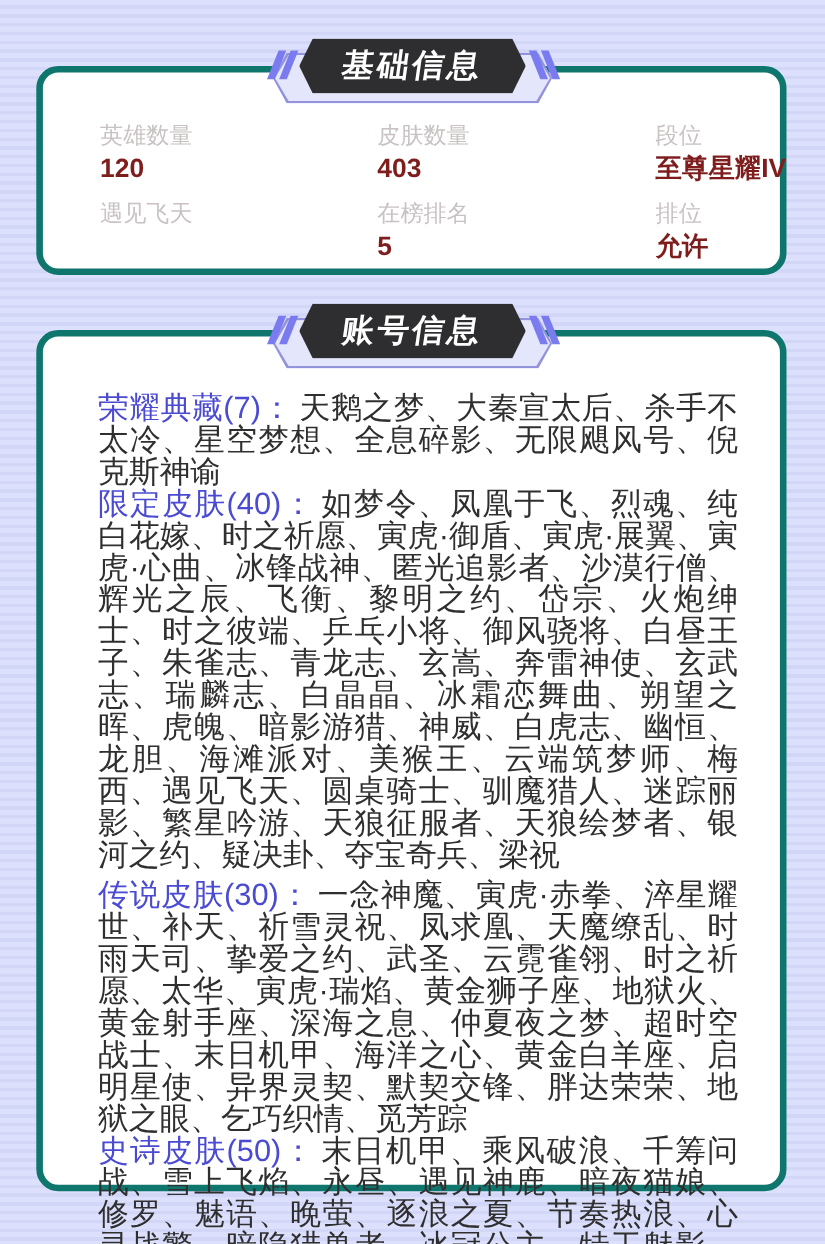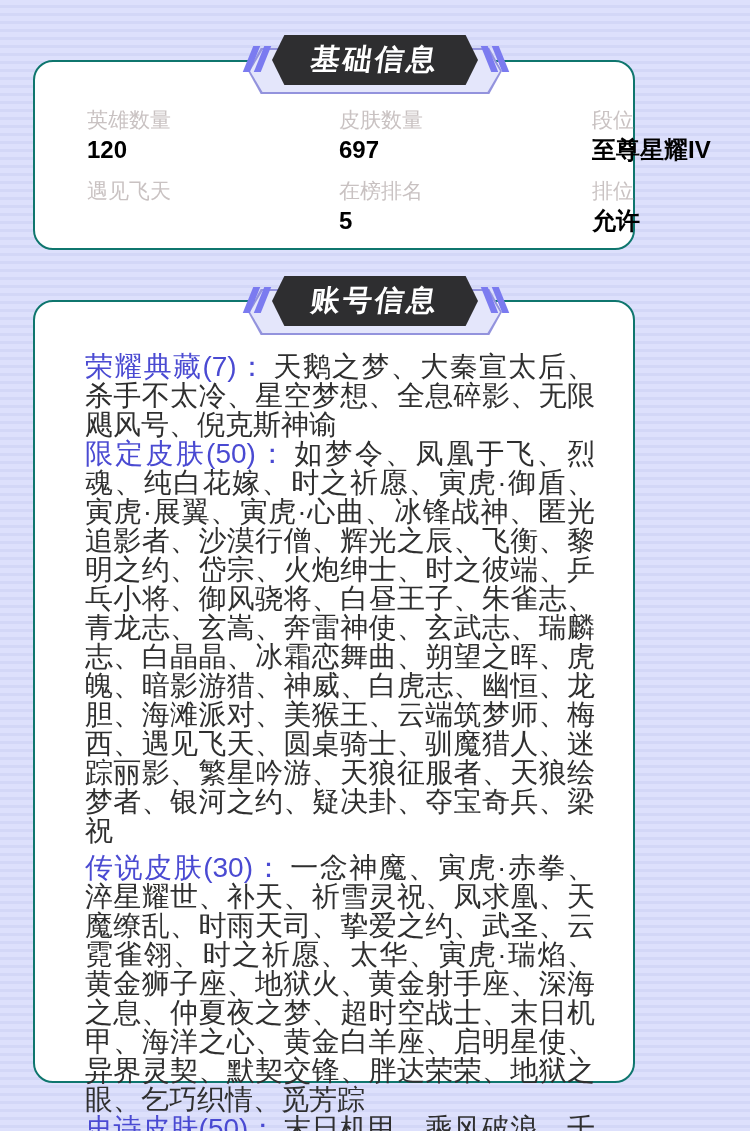--- a/index.html
+++ b/index.html
@@ -2,22 +2,22 @@
 <html><head>
 <meta charset="utf-8">
 <style>
   html,body{margin:0;padding:0;}
   body{
     width:750px;height:1131px;position:relative;overflow:hidden;
     font-family:"Liberation Sans","DejaVu Sans",sans-serif;
     background:repeating-linear-gradient(to bottom,#dde0fc 0px,#dde0fc 5px,#d3d7f7 5px,#d3d7f7 8px);
   }
   .card{
-    position:absolute;left:33px;width:602px;background:#ffffff;
-    border:2px solid #0f766e;border-radius:20px;box-sizing:border-box;
+    position:absolute;left:33px;width:682px;background:#ffffff;
+    border:6px solid #0f766e;border-radius:20px;box-sizing:border-box;
   }
   #basic-card{top:60px;height:190px;}
   #account-card{top:300px;height:783px;}
 
   
   .badge-wrap{position:absolute;left:50%;transform:translateX(-50%);width:300px;height:78px;z-index:5;}
   #badge-basic{top:35px;}
   #badge-account{top:276px;}
   .badge-under{
     position:absolute;left:50%;transform:translateX(-50%);top:13px;width:254px;height:46px;
@@ -45,21 +45,21 @@
   .slash.r1{left:261px;transform:skewX(22deg);}
   .slash.r2{left:272px;transform:skewX(22deg);}
 
   
   .stats-grid{
     display:grid;grid-template-columns:252px 253px 175px;
     padding-top:44px;
   }
   .stat{padding-left:52px;margin-bottom:12px;}
   .stat-label{font-size:21px;line-height:27px;color:#c9c2c2;}
-  .stat-value{font-size:24px;line-height:30px;font-weight:bold;color:#000000;margin-top:2px;white-space:nowrap;}
+  .stat-value{font-size:24px;line-height:30px;font-weight:bold;color:#7f1d1d;margin-top:2px;white-space:nowrap;}
 
   
   .account-content{
     padding:50px 38px 0 50px;
     font-size:28px;line-height:29px;color:#2f2f2f;
     text-align:justify;
   }
   .section{margin:0;}
   .section.gapped{margin-top:8px;}
   .cat{color:#4a4ad2;margin-right:6px;}
@@ -81,21 +81,21 @@
 </div>
 
 <div class="card" id="basic-card">
   <div class="stats-grid">
     <div class="stat">
       <div class="stat-label">英雄数量</div>
       <div class="stat-value">120</div>
     </div>
     <div class="stat">
       <div class="stat-label">皮肤数量</div>
-      <div class="stat-value">697</div>
+      <div class="stat-value">403</div>
     </div>
     <div class="stat">
       <div class="stat-label">段位</div>
       <div class="stat-value">至尊星耀IV</div>
     </div>
     <div class="stat">
       <div class="stat-label">遇见飞天</div>
     </div>
     <div class="stat">
       <div class="stat-label">在榜排名</div>
@@ -117,18 +117,18 @@
   <div class="slash r1"></div>
   <div class="slash r2"></div>
   <div class="badge-dark">
     <span class="badge-text">账号信息</span>
   </div>
 </div>
 
 <div class="card" id="account-card">
   <div class="account-content">
     <p class="section"><span class="cat">荣耀典藏(7)：</span><span>天鹅之梦、大秦宣太后、杀手不太冷、星空梦想、全息碎影、无限飓风号、倪克斯神谕</span></p>
-    <p class="section"><span class="cat">限定皮肤(50)：</span><span>如梦令、凤凰于飞、烈魂、纯白花嫁、时之祈愿、寅虎·御盾、寅虎·展翼、寅虎·心曲、冰锋战神、匿光追影者、沙漠行僧、辉光之辰、飞衡、黎明之约、岱宗、火炮绅士、时之彼端、乒乓小将、御风骁将、白昼王子、朱雀志、青龙志、玄嵩、奔雷神使、玄武志、瑞麟志、白晶晶、冰霜恋舞曲、朔望之晖、虎魄、暗影游猎、神威、白虎志、幽恒、龙胆、海滩派对、美猴王、云端筑梦师、梅西、遇见飞天、圆桌骑士、驯魔猎人、迷踪丽影、繁星吟游、天狼征服者、天狼绘梦者、银河之约、疑决卦、夺宝奇兵、梁祝</span></p>
+    <p class="section"><span class="cat">限定皮肤(40)：</span><span>如梦令、凤凰于飞、烈魂、纯白花嫁、时之祈愿、寅虎·御盾、寅虎·展翼、寅虎·心曲、冰锋战神、匿光追影者、沙漠行僧、辉光之辰、飞衡、黎明之约、岱宗、火炮绅士、时之彼端、乒乓小将、御风骁将、白昼王子、朱雀志、青龙志、玄嵩、奔雷神使、玄武志、瑞麟志、白晶晶、冰霜恋舞曲、朔望之晖、虎魄、暗影游猎、神威、白虎志、幽恒、龙胆、海滩派对、美猴王、云端筑梦师、梅西、遇见飞天、圆桌骑士、驯魔猎人、迷踪丽影、繁星吟游、天狼征服者、天狼绘梦者、银河之约、疑决卦、夺宝奇兵、梁祝</span></p>
     <p class="section gapped"><span class="cat">传说皮肤(30)：</span><span>一念神魔、寅虎·赤拳、淬星耀世、补天、祈雪灵祝、凤求凰、天魔缭乱、时雨天司、挚爱之约、武圣、云霓雀翎、时之祈愿、太华、寅虎·瑞焰、黄金狮子座、地狱火、黄金射手座、深海之息、仲夏夜之梦、超时空战士、末日机甲、海洋之心、黄金白羊座、启明星使、异界灵契、默契交锋、胖达荣荣、地狱之眼、乞巧织情、觅芳踪</span></p>
     <p class="section"><span class="cat">史诗皮肤(50)：</span><span>末日机甲、乘风破浪、千筹问战、雪上飞焰、永昼、遇见神鹿、暗夜猫娘、修罗、魅语、晚萤、逐浪之夏、节奏热浪、心灵战警、暗隐猎兽者、冰冠公主、特工魅影、电玩小子、白龙吟、苍穹之光、偶像歌手、缤纷独角兽、紫霞仙子、水果甜心、心灵骇客、千年之狐、龙骑士、鬼剑武藏、圣诞恋歌、地狱岩魂、舞动绿茵、绅士熊喵、天才门将、金属风暴、功夫厨神、猫狗日记、猫狗日记、星夜王子、女仆咖啡、火炮绅士、白蛇、电玩·爆裂旋风、幽灵船长、时之恋人、诗语江南、龙鼓争鸣、时之奇旅、冰雪圆舞曲、暗渊魔法、未来纪元、德古拉伯爵</span></p>
 
   </div>
 </div>
 
 </body></html>

